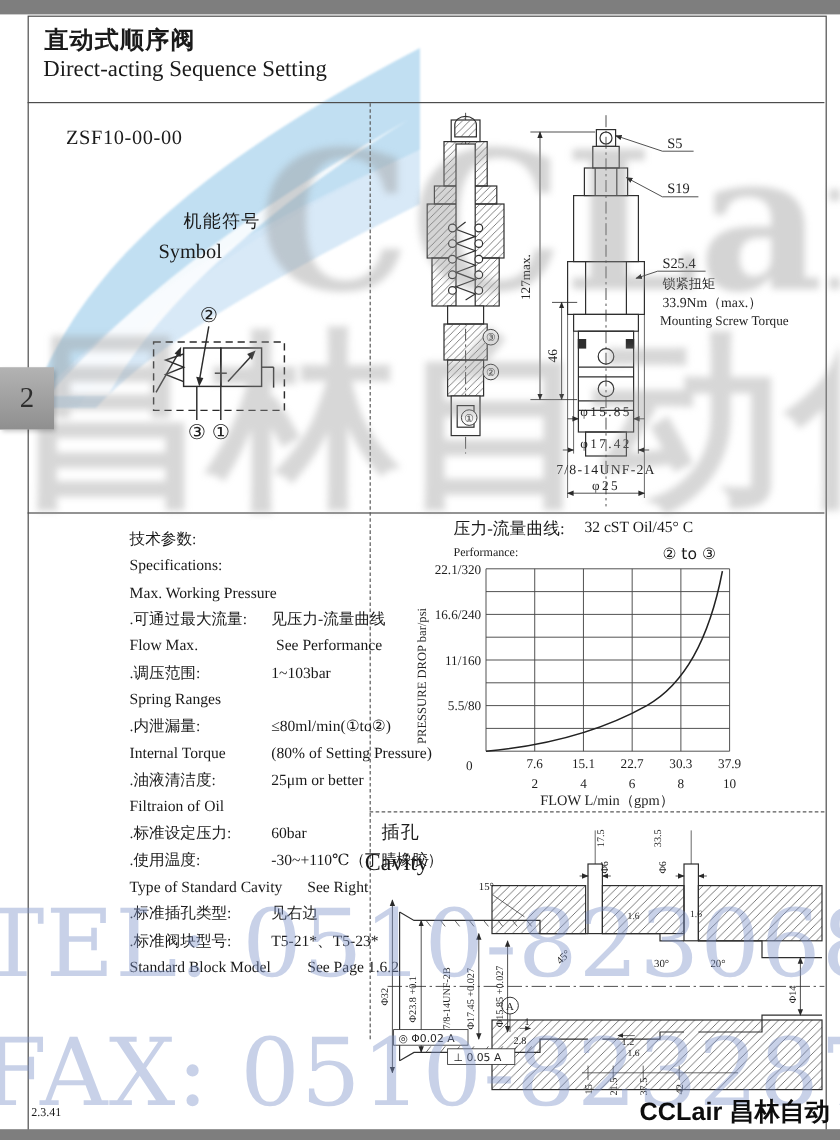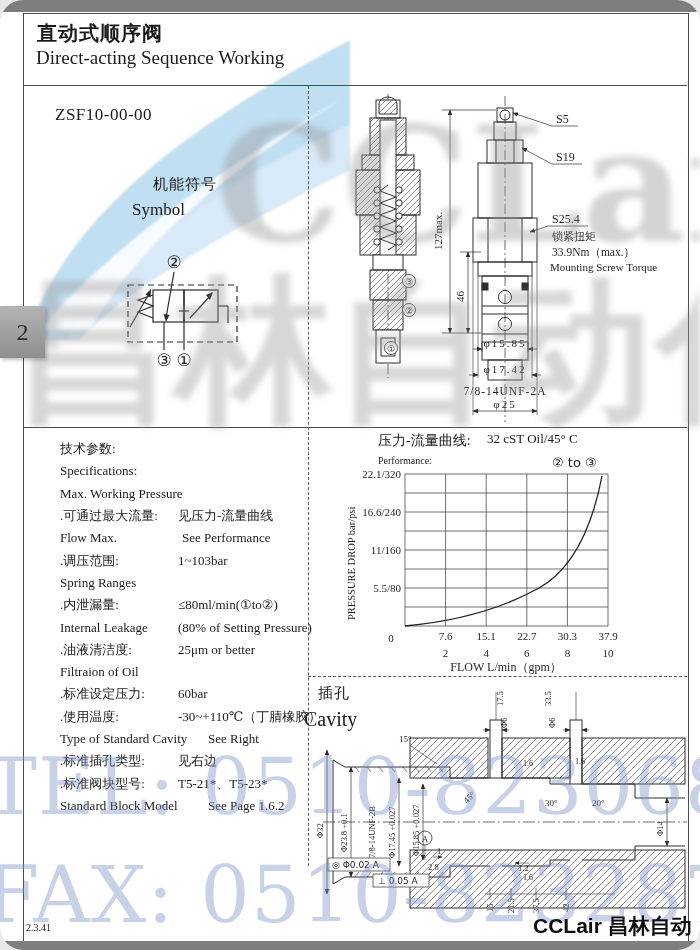--- a/index.html
+++ b/index.html
@@ -1,17 +1,17 @@
 <!DOCTYPE html>
 <html><head>
 <meta charset="utf-8">
 <style>
   html,body{margin:0;padding:0;background:#e8e8e8;}
   .page{position:relative;width:700px;height:950px;background:#ffffff;overflow:hidden;
-        font-family:"Liberation Serif","DejaVu Serif",serif;color:#1a1a1a;border-radius:23px;}
+        font-family:"Liberation Serif","DejaVu Serif",serif;color:#1a1a1a;}
   .abs{position:absolute;}
   
   .strip-top{left:0;top:0;width:700px;height:12px;background:#7e7e7e;}
   .strip-bottom{left:0;top:941px;width:700px;height:9px;background:#7e7e7e;}
   .side-tab{left:0;top:306px;width:45px;height:52px;background:linear-gradient(180deg,#b3b3b3,#8f8f8f);
             display:flex;align-items:center;justify-content:center;font-size:24px;color:#2e2e2e;
             font-family:"Liberation Serif",serif;box-shadow:2px 2px 4px rgba(0,0,0,.25);}
   
   .frame{left:23px;top:13px;width:664px;height:928px;border:1px solid #4d4d4d;}
   .hline{height:0;border-top:1px solid #4d4d4d;}
@@ -28,21 +28,21 @@
   .wm-fax{top:848px;}
   
   .title-zh{left:37px;top:20px;font-size:20px;font-weight:bold;letter-spacing:1px;}
   .title-en{left:36px;top:47px;font-size:19px;}
   .model{left:55px;top:105px;font-size:17px;letter-spacing:.5px;}
   .sym-zh{left:122px;top:175px;font-size:15px;letter-spacing:1px;margin-left:31px;}
   .sym-en{left:132px;top:200px;font-size:17px;}
   
   .specs{left:60px;top:438px;width:250px;font-size:13px;}
   .spec-row{height:22.3px;display:flex;align-items:center;white-space:nowrap;}
-  .spec-row .lbl{width:118px;flex:none;}
+  .spec-row .lbl{width:118px;flex:none;margin-left:48px;}
   .spec-row .val{flex:1;}
   
   .chart-t-zh{left:378px;top:432px;font-size:14px;}
   .chart-t-en{left:378px;top:455px;font-size:10px;}
   .chart-oil{left:487px;top:431px;font-size:13px;}
   .chart-path{left:528px;top:455px;font-size:13px;font-family:"DejaVu Sans",sans-serif;margin-left:24px;}
   
   .cav-zh{left:318px;top:684px;font-size:15px;letter-spacing:1px;}
   .cav-en{left:304px;top:708px;font-size:20px;}
   
@@ -61,21 +61,21 @@
     <path d="M20,300 C90,220 180,150 320,70 C200,145 110,225 70,300 Z" fill="#ffffff" opacity="0.85"></path>
   </svg>
 
   <div class="abs frame"></div>
   <div class="abs hline" style="left:23px;top:85px;width:664px;"></div>
   <div class="abs hline" style="left:23px;top:427px;width:664px;"></div>
   <div class="abs chain-v" style="left:308px;top:86px;height:780px;"></div>
   <div class="abs chain-h" style="left:308px;top:676px;width:379px;"></div>
 
   <div class="abs title-zh">直动式顺序阀</div>
-  <div class="abs title-en">Direct-acting Sequence Working</div>
+  <div class="abs title-en">Direct-acting Sequence Setting</div>
   <div class="abs model">ZSF10-00-00</div>
 
   <div class="abs sym-zh">机能符号</div>
   <div class="abs sym-en">Symbol</div>
   <svg class="abs" style="left:100px;top:245px;width:200px;height:135px;" viewBox="0 0 200 135">
     <g stroke="#2a2a2a" stroke-width="1.2" fill="none">
       <rect x="28" y="40" width="109" height="57" stroke-dasharray="6 4"></rect>
       <rect x="53" y="45" width="31" height="32" fill="#fff" fill-opacity="0"></rect>
       <rect x="84" y="45" width="34" height="32"></rect>
       <line x1="74" y1="27" x2="66" y2="73"></line>
@@ -231,21 +231,21 @@
       </div>
     <div class="spec-row">
         <span class="lbl" style="width:180px">Spring Ranges</span>
         <span class="val"></span>
       </div>
     <div class="spec-row">
         <span class="lbl">.内泄漏量:</span>
         <span class="val">≤80ml/min(①to②)</span>
       </div>
     <div class="spec-row">
-        <span class="lbl">Internal Leakage</span>
+        <span class="lbl">Internal Torque</span>
         <span class="val">(80% of Setting Pressure)</span>
       </div>
     <div class="spec-row">
         <span class="lbl">.油液清洁度:</span>
         <span class="val">25μm or better</span>
       </div>
     <div class="spec-row">
         <span class="lbl" style="width:180px">Filtraion of Oil</span>
         <span class="val"></span>
       </div>

